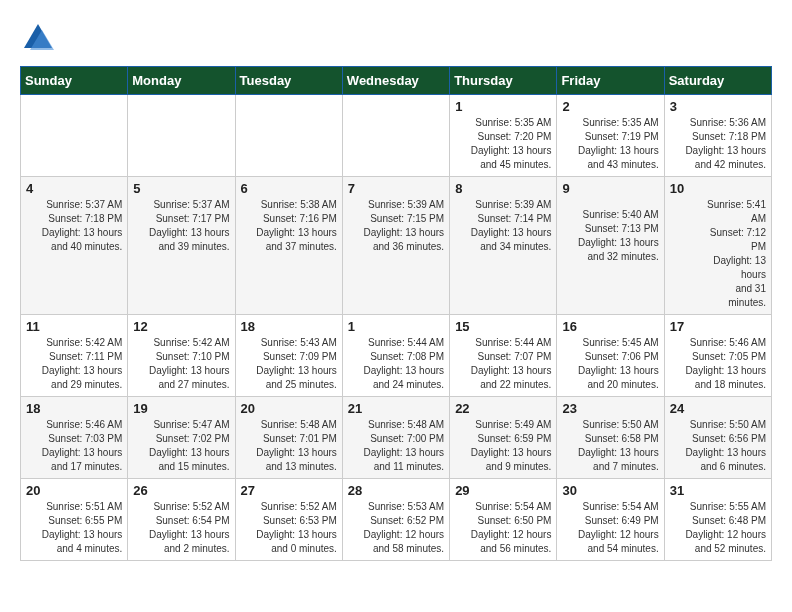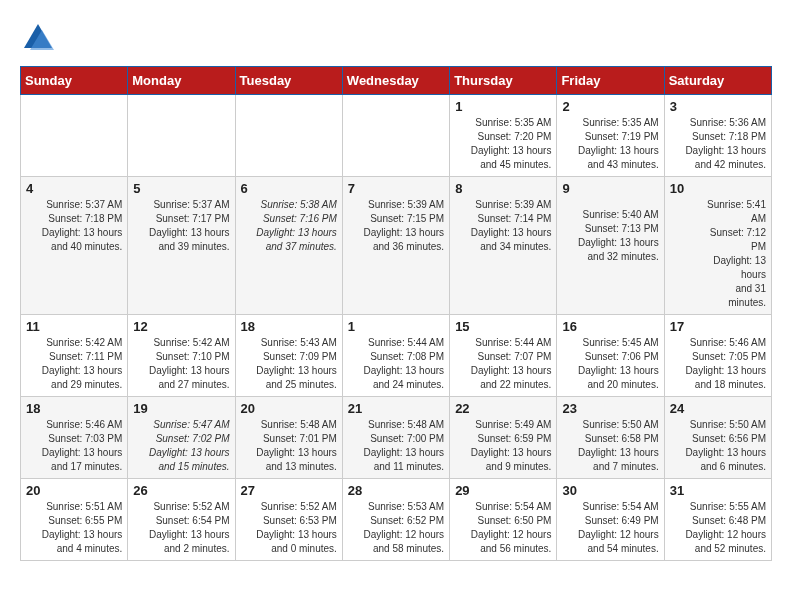--- a/index.html
+++ b/index.html
@@ -50,21 +50,21 @@
     }
     .location {
       font-size: 16px;
       color: #444;
     }
     .calendar {
       width: 100%;
       border-collapse: collapse;
     }
     .calendar thead th {
-      background-color: #b91c1c;
+      background-color: #14532d;
       color: #fff;
       padding: 6px 4px;
       font-size: 13px;
       font-weight: bold;
       text-align: left;
       border: 1px solid #1a5fa8;
     }
     .calendar tbody td {
       vertical-align: top;
       border: 1px solid #ccc;
@@ -164,21 +164,21 @@
         </td>
         <td>
           <span class="day-number">5</span>
           <div class="day-info" style="white-space: pre-line;">Sunrise: 5:37 AM
 Sunset: 7:17 PM
 Daylight: 13 hours
 and 39 minutes.</div>
         </td>
         <td>
           <span class="day-number">6</span>
-          <div class="day-info" style="white-space: pre-line; font-style: italic;">Sunrise: 5:38 AM
+          <div class="day-info" style="white-space: pre-line;">Sunrise: 5:38 AM
 Sunset: 7:16 PM
 Daylight: 13 hours
 and 37 minutes.</div>
         </td>
         <td>
           <span class="day-number">7</span>
           <div class="day-info" style="white-space: pre-line;">Sunrise: 5:39 AM
 Sunset: 7:15 PM
 Daylight: 13 hours
 and 36 minutes.</div>
@@ -259,21 +259,21 @@
       <tr>
         <td>
           <span class="day-number">18</span>
           <div class="day-info" style="white-space: pre-line;">Sunrise: 5:46 AM
 Sunset: 7:03 PM
 Daylight: 13 hours
 and 17 minutes.</div>
         </td>
         <td>
           <span class="day-number">19</span>
-          <div class="day-info" style="white-space: pre-line; font-style: italic;">Sunrise: 5:47 AM
+          <div class="day-info" style="white-space: pre-line;">Sunrise: 5:47 AM
 Sunset: 7:02 PM
 Daylight: 13 hours
 and 15 minutes.</div>
         </td>
         <td>
           <span class="day-number">20</span>
           <div class="day-info" style="white-space: pre-line;">Sunrise: 5:48 AM
 Sunset: 7:01 PM
 Daylight: 13 hours
 and 13 minutes.</div>

